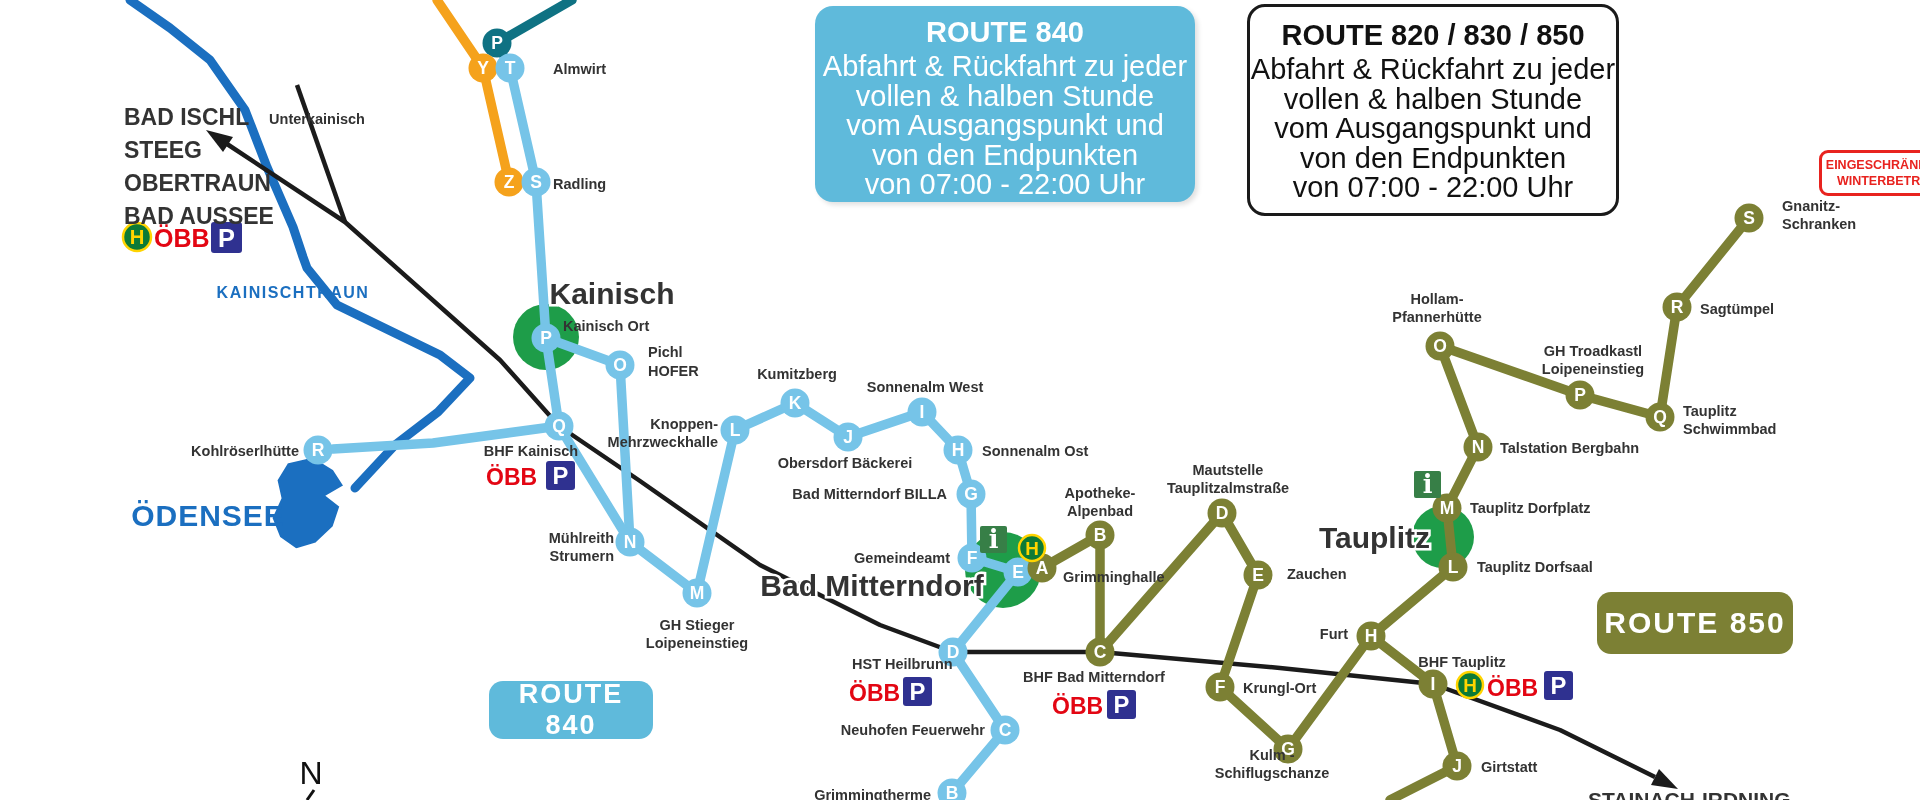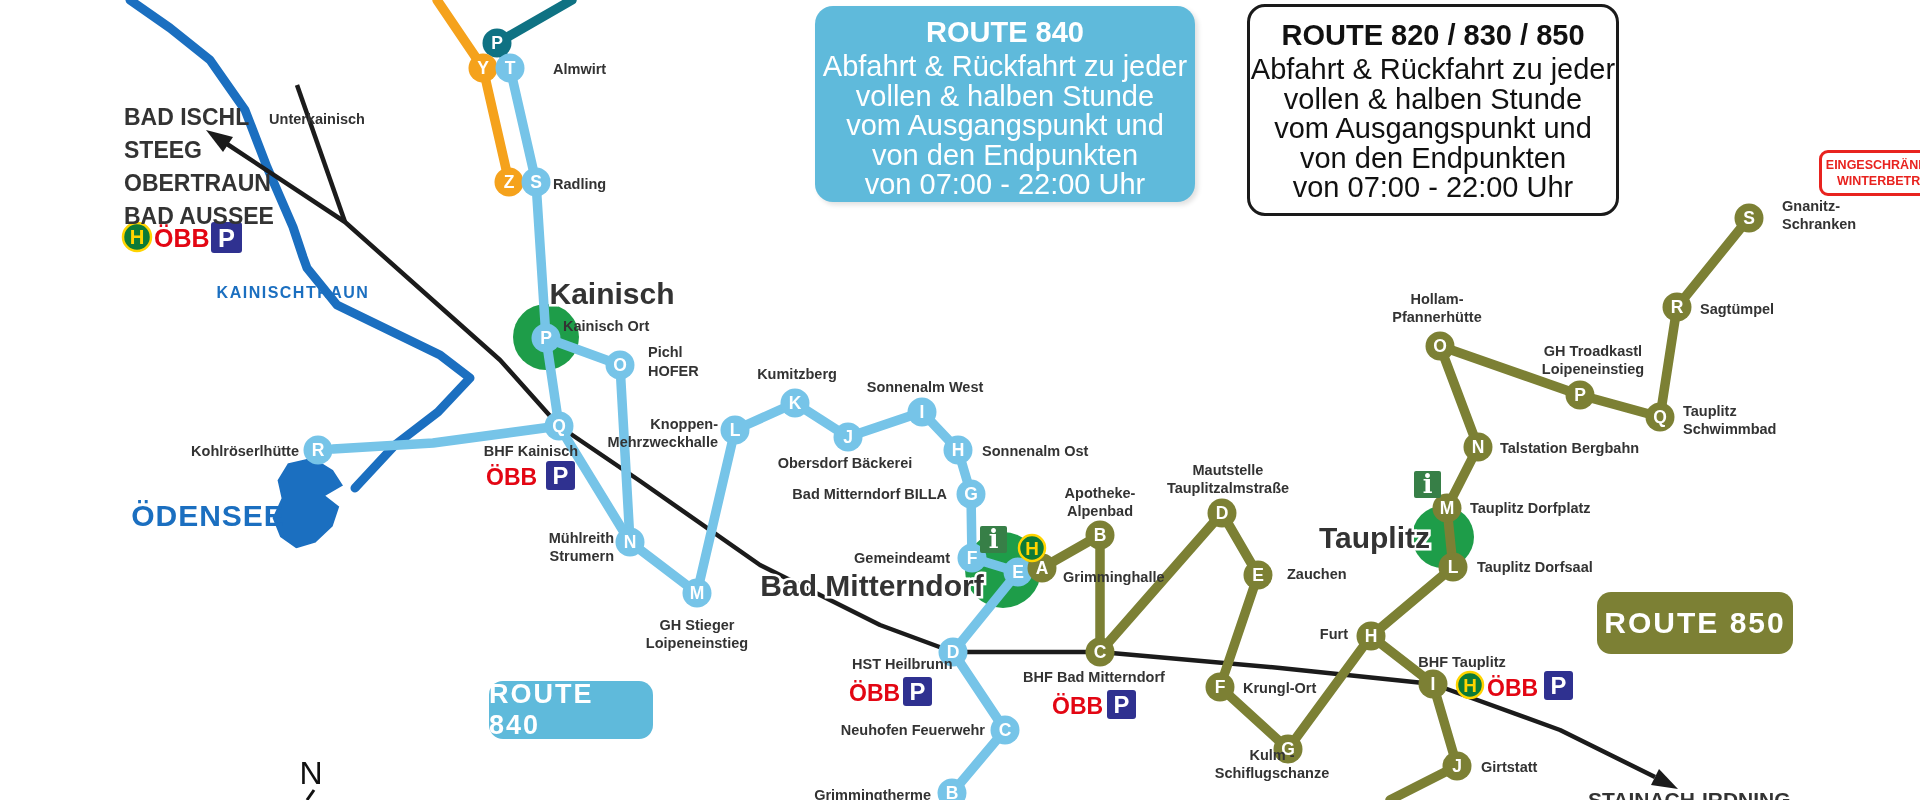--- a/index.html
+++ b/index.html
@@ -9,21 +9,21 @@
   #map-svg text{font-family:"Liberation Sans",sans-serif;}
   .stop-letter{font-weight:bold;font-size:17.5px;fill:#ffffff;text-anchor:middle;}
   .info-box{position:absolute;text-align:center;box-sizing:border-box;}
   .ib-blue{left:815px;top:6px;width:380px;height:196px;background:#5FBADB;border-radius:18px;
            color:#fff;padding-top:10px;box-shadow:3px 3px 5px rgba(0,0,0,.12);}
   .ib-white{left:1247px;top:4px;width:372px;height:212px;background:#fff;border:3.5px solid #1a1a1a;
             border-radius:18px;color:#111;padding-top:12px;}
   .ib-title{font-size:29px;font-weight:bold;line-height:33px;margin-bottom:3px;}
   .ib-line{font-size:29px;line-height:29.5px;}
   .badge{position:absolute;display:flex;align-items:center;justify-content:center;
-         color:#fff;font-weight:bold;letter-spacing:2px;border-radius:14px;}
+         color:#fff;font-weight:bold;letter-spacing:2px;border-radius:14px;text-align:center;}
   .badge-840{left:489px;top:681px;width:164px;height:58px;background:#5FBADB;font-size:27px;}
   .badge-850{left:1597px;top:592px;width:196px;height:62px;background:#7C8034;font-size:30px;}
   .winter{position:absolute;left:1819px;top:150px;width:130px;padding:4px 2px;background:#fff;
           border:3px solid #E8231F;border-radius:9px;color:#E8231F;font-weight:bold;
           font-size:12.5px;line-height:16px;text-align:center;}
 </style>
 </head>
 <body>
 
 <div id="stage">

